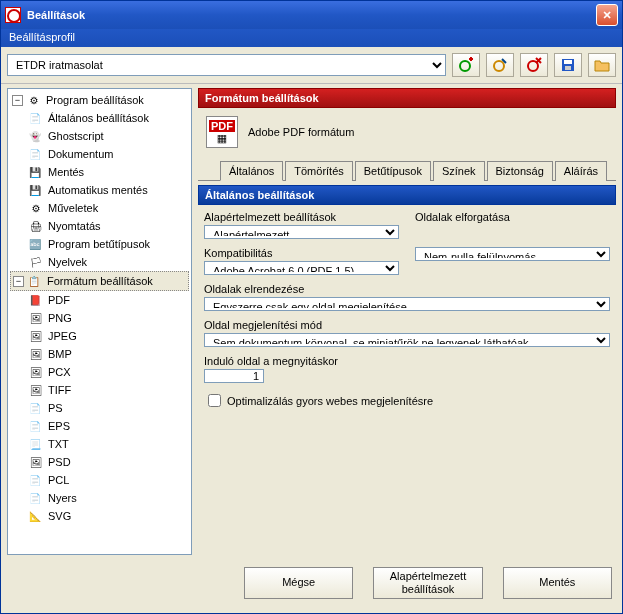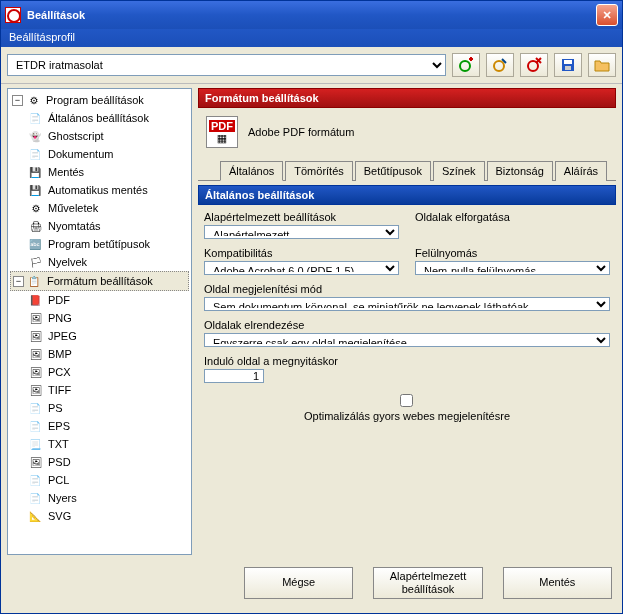--- a/index.html
+++ b/index.html
@@ -30,21 +30,21 @@
 .tab { padding: 3px 8px; border: 1px solid #888; border-bottom: none; background: #ece9d8; margin-right: 2px; cursor: pointer; position: relative; top: 1px; }
 .tab.active { background: #ece9d8; border-bottom: 1px solid #ece9d8; }
 .section-header-blue { background: linear-gradient(to bottom, #2157c5, #083a9a); color: #fff; padding: 3px 6px; font-weight: bold; margin-top: 4px; border: 1px solid #003399; }
 .settings-body { background: #ece9d8; padding: 6px; flex: 1; }
 .form-row { display: flex; gap: 16px; margin-bottom: 8px; }
 .form-col { flex: 1; display: flex; flex-direction: column; }
 .form-col label { margin-bottom: 2px; }
 .form-col.full { flex: 1 1 100%; }
 select.ctl, input.ctl { width: 100%; height: 14px; border: 1px solid #7f9db9; background: #fff; padding: 2px 4px; }
 input.small { width: 60px; text-align: right; }
-.checkbox-row { display: flex; align-items: center; margin-top: 8px; flex-direction: column; }
+.checkbox-row { display: flex; align-items: center; margin-top: 8px; }
 .checkbox-row input { margin-right: 6px; }
 .button-row { display: flex; justify-content: space-between; padding: 8px 10px 14px; gap: 48px; }
 .button-row .spacer-left { width: 185px; }
 .btn-group { flex: 1; display: flex; justify-content: space-between; gap: 20px; }
 .dlg-btn { flex: 1; max-width: 120px; height: 32px; border: 1px solid #888; background: linear-gradient(to bottom, #fff, #ece9d8); cursor: pointer; text-align: center; padding: 2px 4px; line-height: 1.2; display: flex; align-items: center; justify-content: center; }
 .icon-svg { width: 16px; height: 16px; }
 </style>
 </head>
 <body>
 
@@ -235,36 +235,35 @@
             <label>Oldalak elforgatása</label>
           </div>
         </div>
 
         <div class="form-row">
           <div class="form-col">
             <label>Kompatibilitás</label>
             <select class="ctl"><option>Adobe Acrobat 6.0 (PDF 1.5)</option></select>
           </div>
           <div class="form-col">
-            <label>Felülnyomás</label>
             <select class="ctl"><option>Nem-nulla felülnyomás</option></select>
+          </div>
+        </div>
+
+        <div class="form-row">
+          <div class="form-col full">
+            <label>Oldalak elrendezése</label>
+            <select class="ctl"><option>Egyszerre csak egy oldal megjelenítése.</option></select>
           </div>
         </div>
 
         <div class="form-row">
           <div class="form-col full">
             <label>Oldal megjelenítési mód</label>
             <select class="ctl"><option>Sem dokumentum körvonal, se miniatűrök ne legyenek láthatóak.</option></select>
-          </div>
-        </div>
-
-        <div class="form-row">
-          <div class="form-col full">
-            <label>Oldalak elrendezése</label>
-            <select class="ctl"><option>Egyszerre csak egy oldal megjelenítése.</option></select>
           </div>
         </div>
 
         <div class="form-row">
           <div class="form-col">
             <label>Induló oldal a megnyitáskor</label>
             <input class="ctl small" value="1" style="">
           </div>
           <div class="form-col"></div>
         </div>

